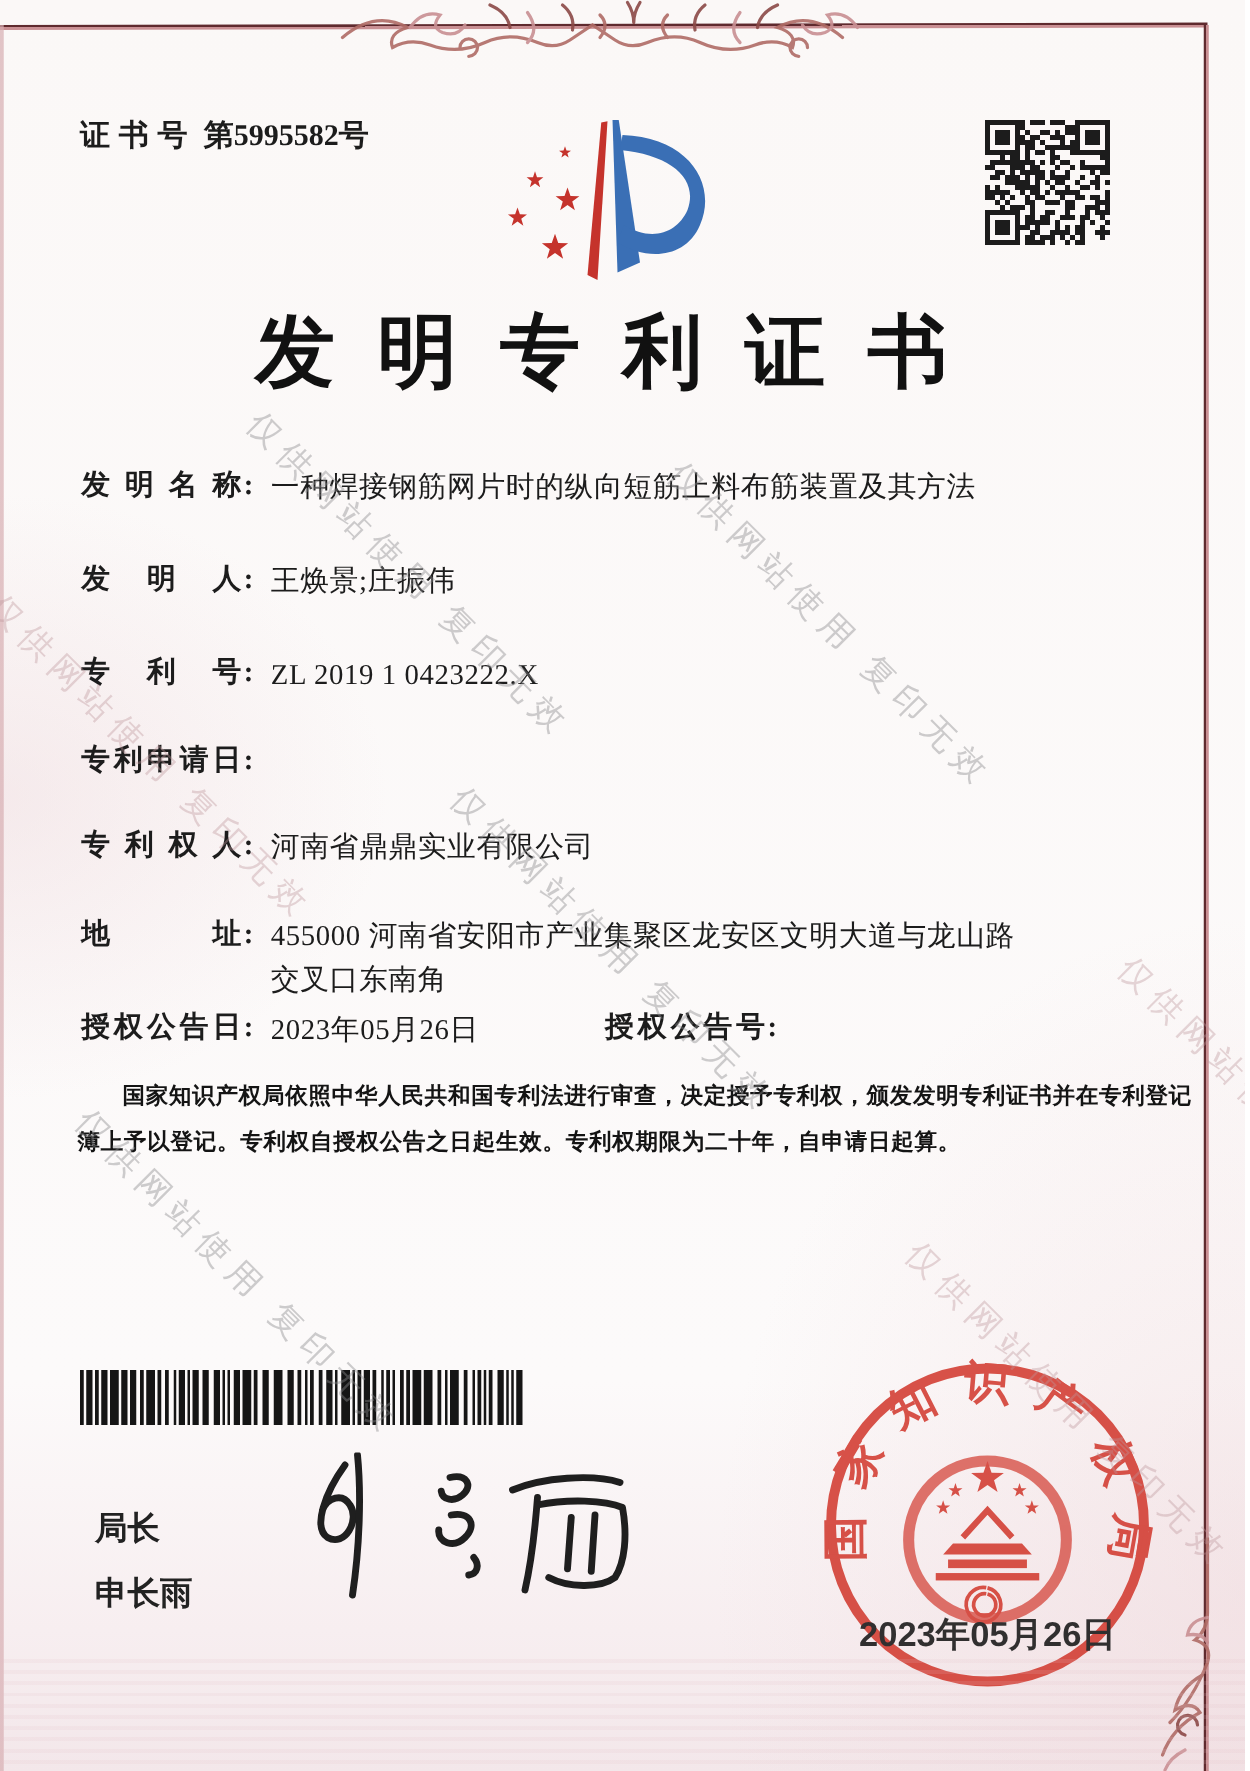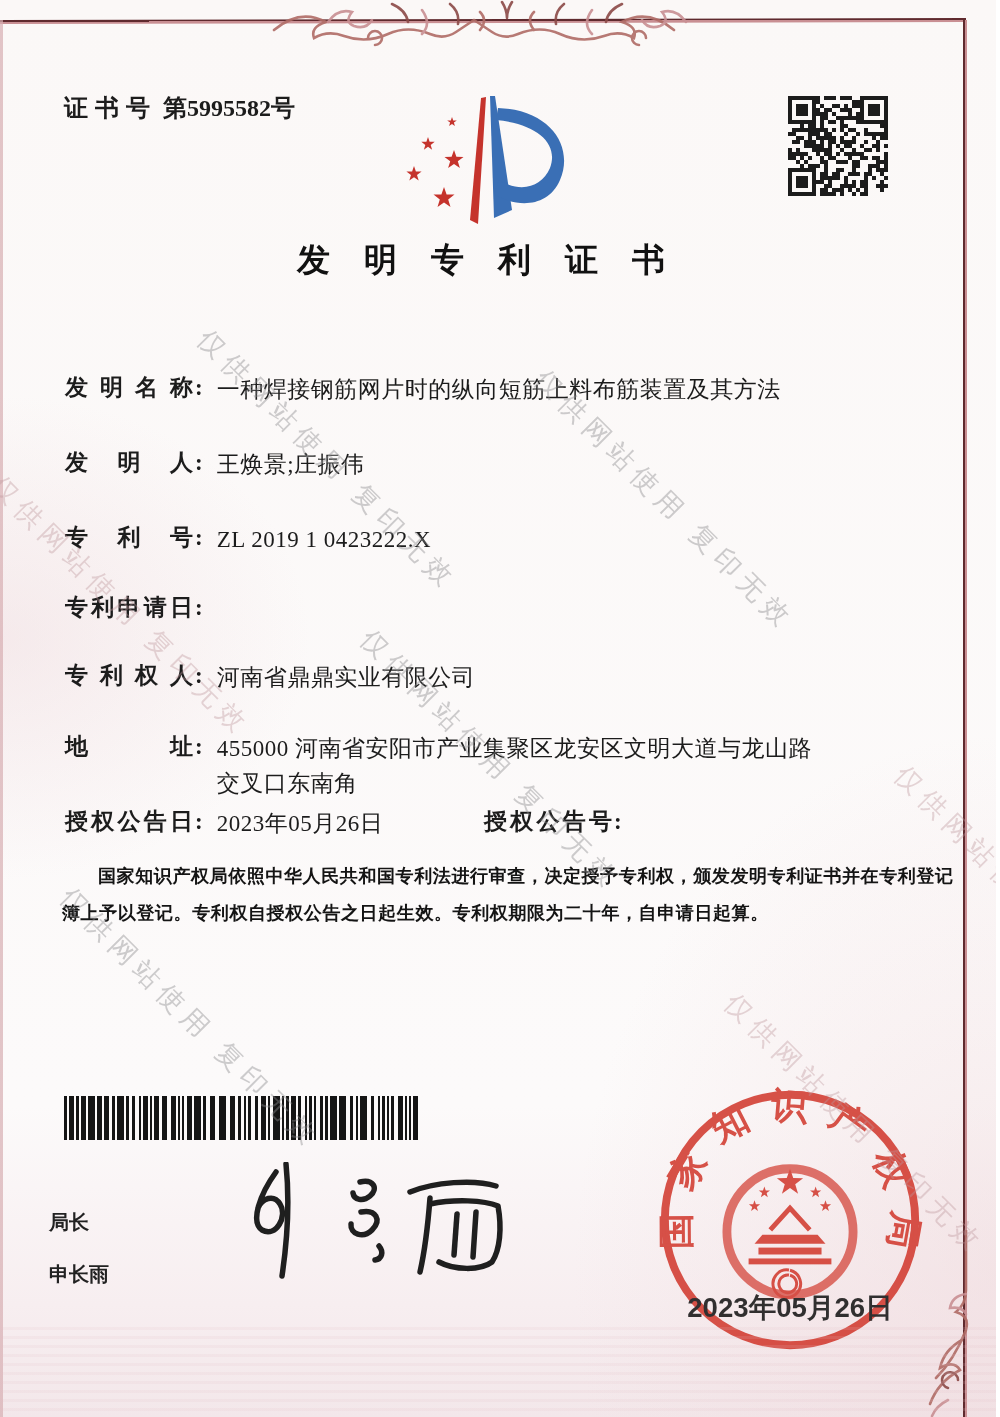--- a/index.html
+++ b/index.html
@@ -20,39 +20,39 @@
          background:linear-gradient(90deg,#5f2a2e 0 45%,#c98f93 45% 100%);}
   .b-left{position:absolute;left:0;top:20px;width:3px;height:1397px;
          background:linear-gradient(90deg,#d7aeb2 0 100%);opacity:.7;}
   svg{display:block;}
   
   .cert-no{position:absolute;left:64px;top:92px;font-size:24px;font-weight:bold;}
   .cert-no .zi{letter-spacing:7px;}
   .logo{position:absolute;left:382px;top:86px;}
   .qr{position:absolute;left:788px;top:96px;}
   .title{position:absolute;left:0;right:34px;top:238px;text-align:center;
-         font-size:33px;font-weight:bold;letter-spacing:34px;text-indent:34px;color:#111;}
+         font-size:64px;font-weight:bold;letter-spacing:34px;text-indent:34px;color:#111;}
   
   .f-row{position:absolute;left:65px;display:flex;align-items:flex-start;font-size:23px;}
   .f-label{font-weight:bold;white-space:nowrap;}
   .spread{display:inline-flex;justify-content:space-between;width:128px;}
   .colon{display:inline-block;margin-left:2px;font-weight:bold;}
   .f-value{margin-left:14px;line-height:35px;letter-spacing:.5px;}
   .addr{max-width:606px;}
   .g2{left:484px;}
   
   .body-text{position:absolute;left:62px;top:858px;width:894px;font-size:18px;
              line-height:37px;letter-spacing:.6px;color:#141414;font-weight:600;}
   .body-text p{margin:0 0 10px 0;text-indent:2em;}
   
   .barcode{position:absolute;left:64px;top:1096px;}
   
-  .director{position:absolute;left:49px;top:1196px;
+  .director{position:absolute;left:76px;top:1196px;
             font-family:"Liberation Sans","DejaVu Sans",sans-serif;font-weight:bold;
-            font-size:20px;line-height:52px;color:#222;}
+            font-size:26px;line-height:52px;color:#222;}
   .signature{position:absolute;left:242px;top:1162px;}
   .seal{position:absolute;left:652px;top:1082px;}
   
   .wm{position:absolute;white-space:nowrap;font-size:27px;letter-spacing:7px;
       color:rgba(138,138,140,.42);transform:rotate(45deg);transform-origin:left top;
       font-family:"Liberation Sans","DejaVu Sans",sans-serif;pointer-events:none;}
   .wm.pink{color:rgba(190,150,155,.38);}
 </style>
 </head>
 <body>

